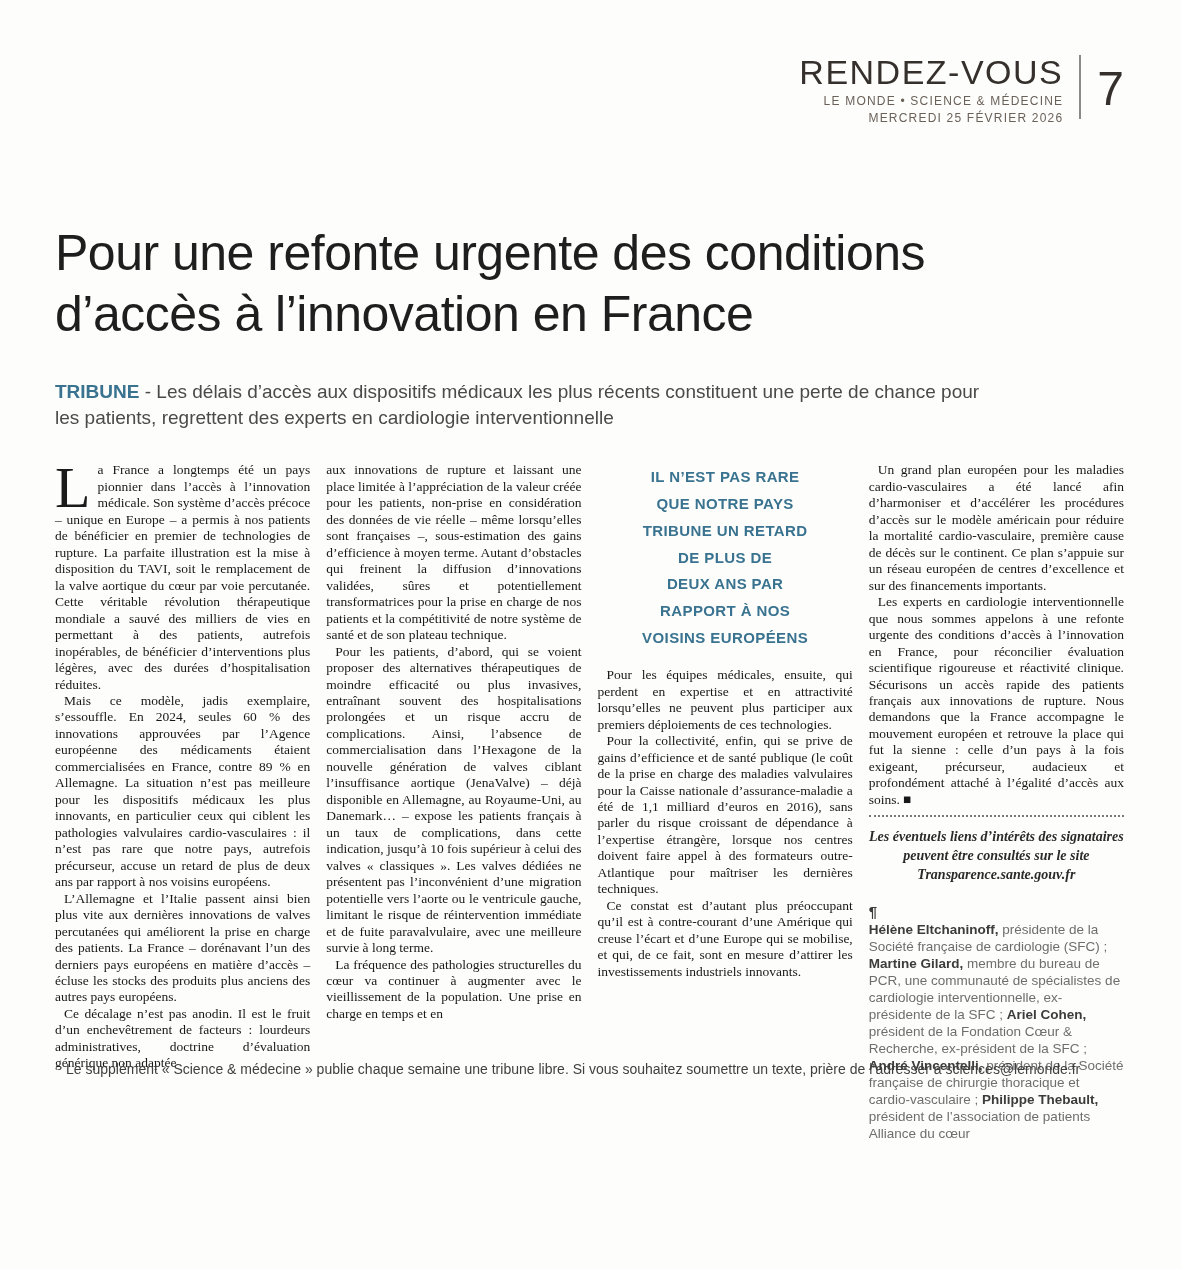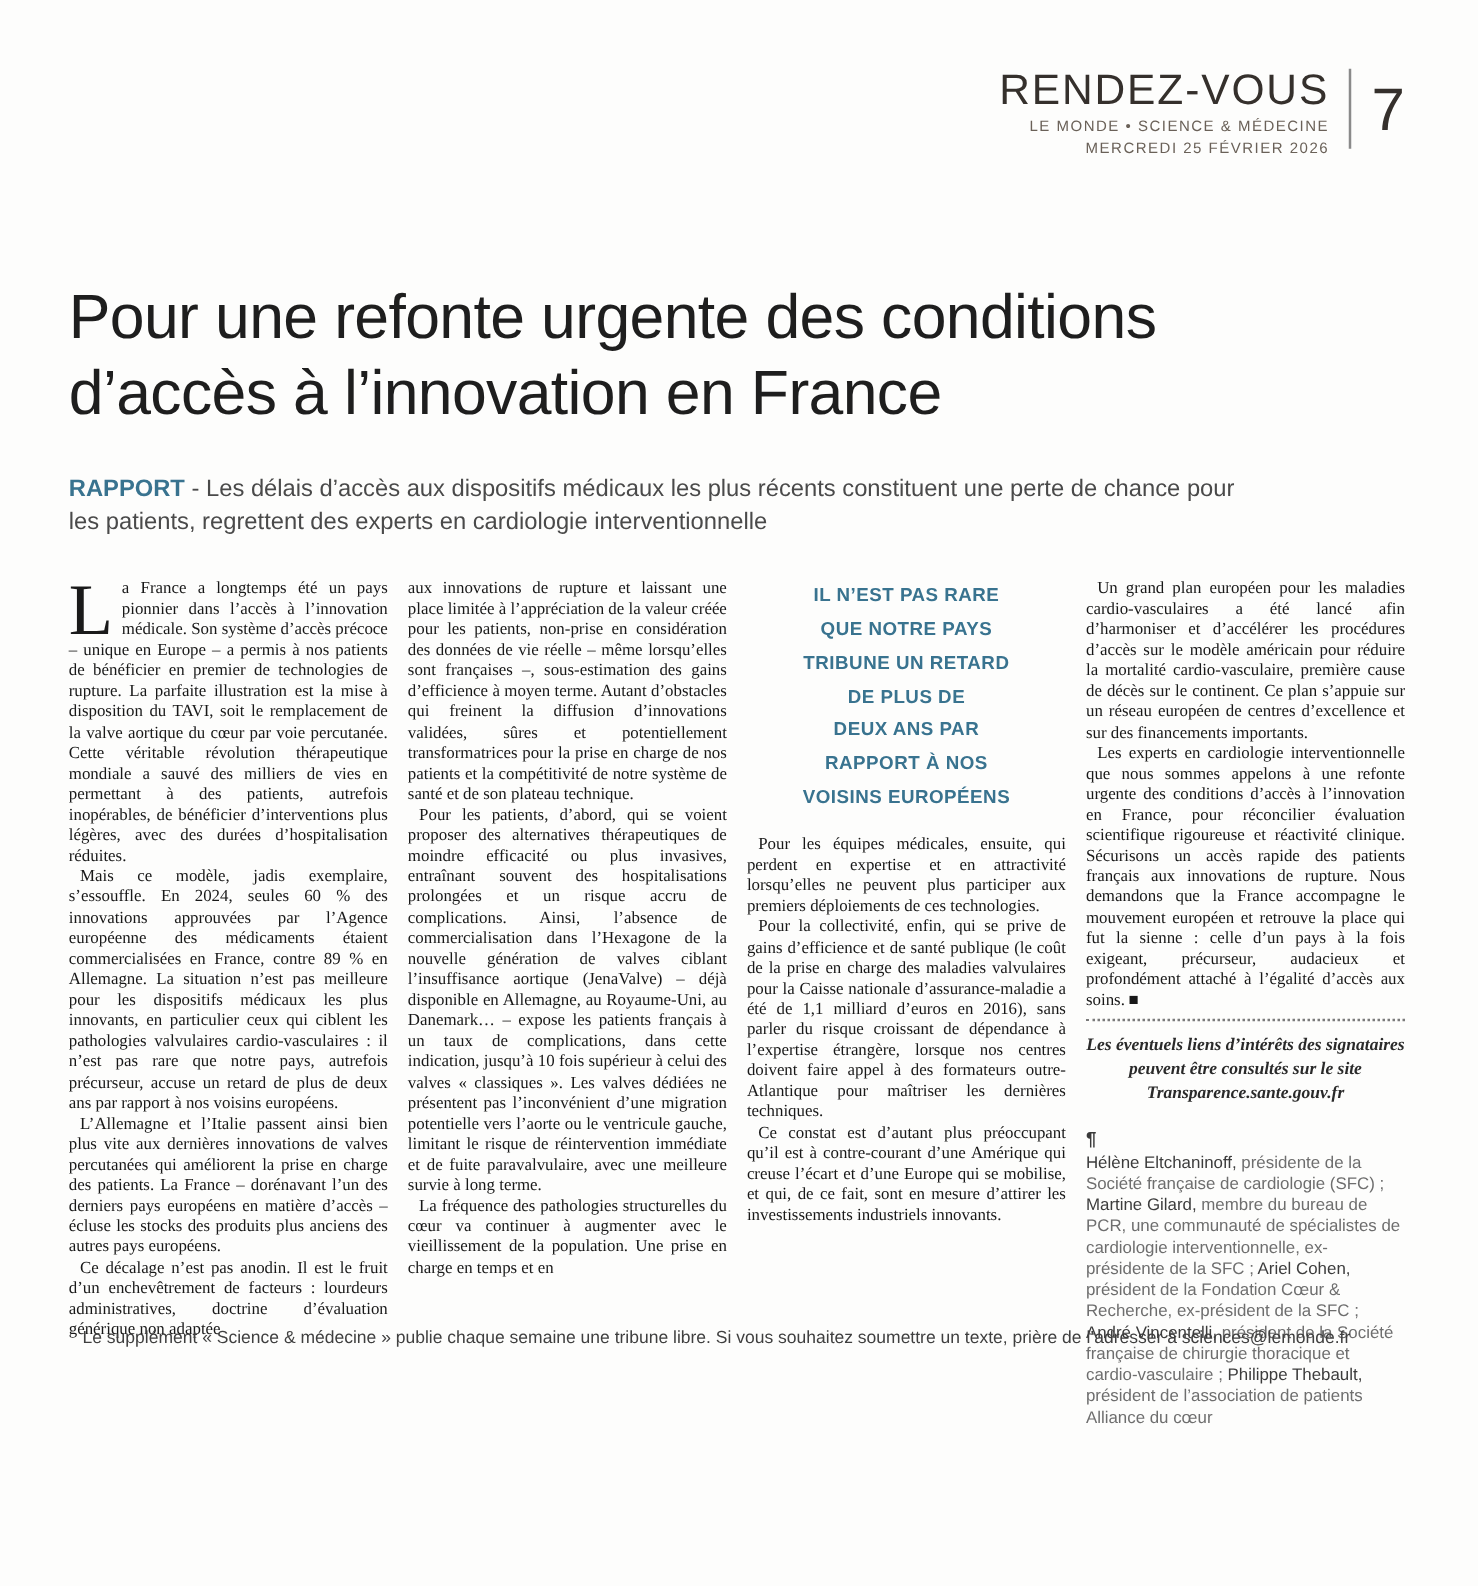--- a/index.html
+++ b/index.html
@@ -146,21 +146,21 @@
     text-align: left;
   }
   .signatures {
     font-family: "Liberation Sans", sans-serif;
     font-size: 13.5px;
     line-height: 1.26;
     color: #6e6e6e;
     text-align: left;
     margin-top: 3px;
   }
-  .signatures b { color: #3c3c3c; font-weight: 400; text-align: right; }
+  .signatures b { color: #3c3c3c; font-weight: 700; text-align: right; }
   .end-mark { margin-left: 3px; }
 
   
   .footer {
     position: absolute;
     left: 66px;
     bottom: 14px;
     font-size: 14px;
     color: #3f3f3f;
   }
@@ -177,21 +177,21 @@
       <div class="masthead-date">MERCREDI 25 FÉVRIER 2026</div>
     </div>
     <div class="masthead-bar"></div>
     <div class="page-number">7</div>
   </header>
 
   <h1 class="article-title">Pour une refonte urgente des conditions
 d’accès à l’innovation en France</h1>
 
   <div class="kicker">
-    <span class="kicker-label">RAPPORT</span>
+    <span class="kicker-label">TRIBUNE</span>
     <span>- Les délais d’accès aux dispositifs médicaux les plus récents constituent une perte de chance pour les patients, regrettent des experts en cardiologie interventionnelle</span>
   </div>
 
   <div class="columns">
 
     <div class="col">
       <p><span class="dropcap">L</span><span>a France a longtemps été un pays pionnier dans l’accès à l’innovation médicale. Son système d’accès précoce – unique en Europe – a permis à nos patients de bénéficier en premier de technologies de rupture. La parfaite illustration est la mise à disposition du TAVI, soit le remplacement de la valve aortique du cœur par voie percutanée. Cette véritable révolution thérapeutique mondiale a sauvé des milliers de vies en permettant à des patients, autrefois inopérables, de bénéficier d’interventions plus légères, avec des durées d’hospitalisation réduites.</span></p>
       <p class="ind">Mais ce modèle, jadis exemplaire, s’essouffle. En 2024, seules 60 % des innovations approuvées par l’Agence européenne des médicaments étaient commercialisées en France, contre 89 % en Allemagne. La situation n’est pas meilleure pour les dispositifs médicaux les plus innovants, en particulier ceux qui ciblent les pathologies valvulaires cardio-vasculaires : il n’est pas rare que notre pays, autrefois précurseur, accuse un retard de plus de deux ans par rapport à nos voisins européens.</p>
       <p class="ind">L’Allemagne et l’Italie passent ainsi bien plus vite aux dernières innovations de valves percutanées qui améliorent la prise en charge des patients. La France – dorénavant l’un des derniers pays européens en matière d’accès – écluse les stocks des produits plus anciens des autres pays européens.</p>
       <p class="ind">Ce décalage n’est pas anodin. Il est le fruit d’un enchevêtrement de facteurs : lourdeurs administratives, doctrine d’évaluation générique non adaptée</p>

